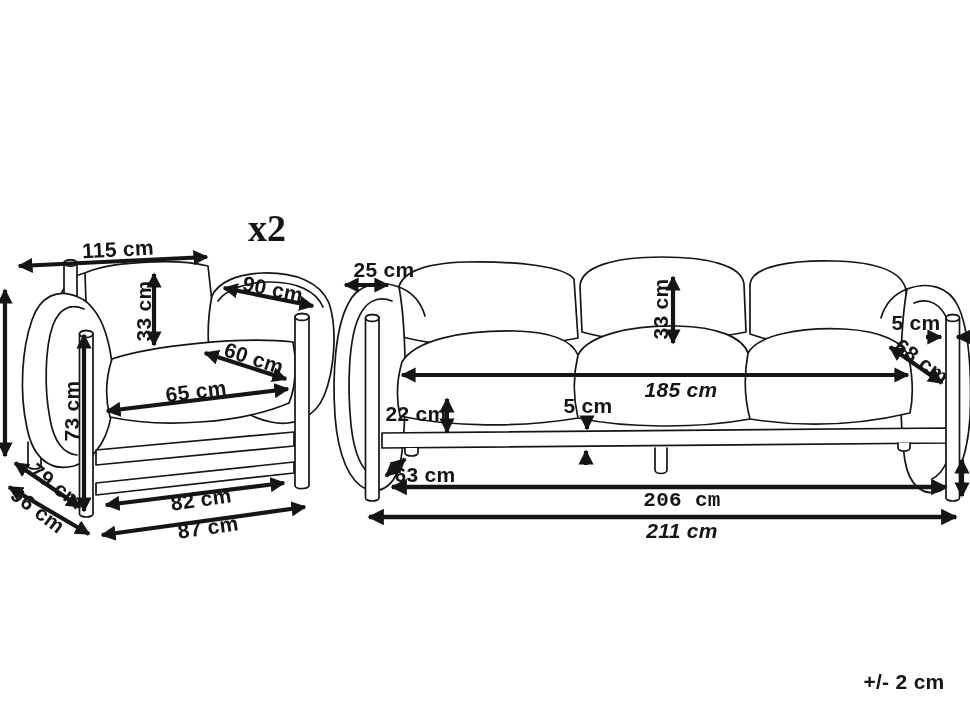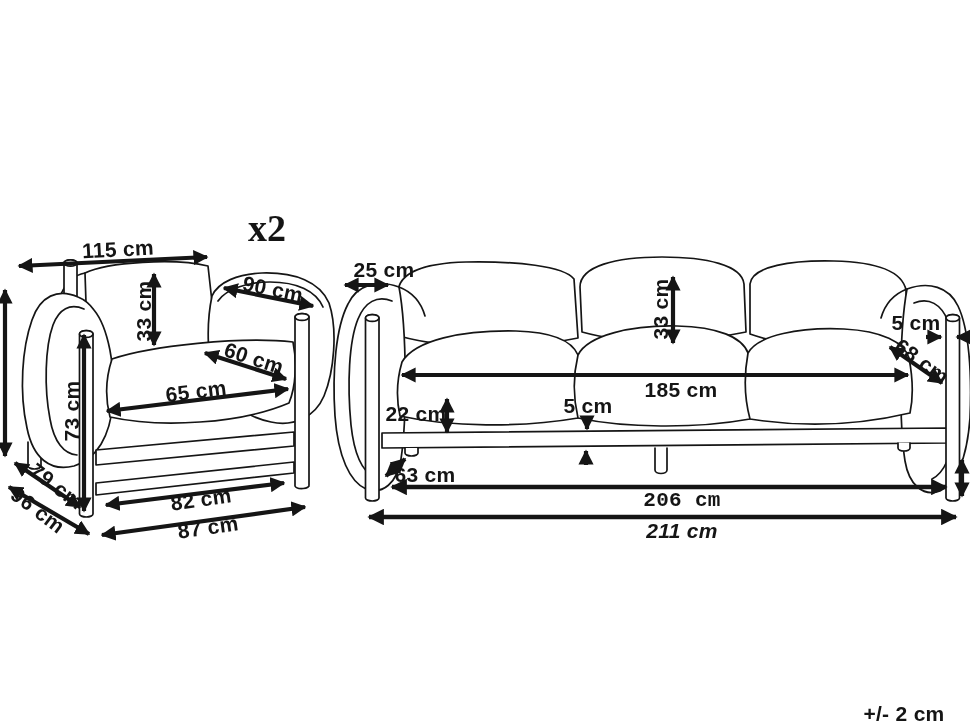--- a/index.html
+++ b/index.html
@@ -136,21 +136,21 @@
   <div class="lbl" style="left:71px;top:411px;--rot:-90deg">73 cm</div>
   <div class="lbl" style="left:57px;top:486px;--rot:37deg">79 cm</div>
   <div class="lbl" style="left:38px;top:510px;--rot:37deg">96 cm</div>
   <div class="lbl" style="left:201px;top:499px;--rot:-8deg">82 cm</div>
   <div class="lbl" style="left:208px;top:527px;--rot:-8deg">87 cm</div>
 
   <div class="lbl" style="left:368px;top:269px;margin-left:16px;">25 cm</div>
   <div class="lbl" style="left:660px;top:309px;--rot:-90deg">33 cm</div>
   <div class="lbl" style="left:916px;top:322px;">5 cm</div>
   <div class="lbl" style="left:922px;top:361px;--rot:36deg">68 cm</div>
-  <div class="lbl" style="left:681px;top:389px;">185 cm</div>
+  <div class="lbl" style="left:681px;top:389px;font-style:italic;">185 cm</div>
   <div class="lbl" style="left:416px;top:413px;">22 cm</div>
   <div class="lbl" style="left:588px;top:405px;">5 cm</div>
   <div class="lbl" style="left:425px;top:474px;">63 cm</div>
   <div class="lbl" style="left:682px;top:500px;font-family:Liberation Mono, monospace;">206 cm</div>
   <div class="lbl" style="left:682px;top:530px;font-style:italic;">211 cm</div>
 
-  <div class="lbl tol" style="left:904px;top:713px;">+/- 2 cm</div>
+  <div class="lbl tol" style="left:904px;top:681px;">+/- 2 cm</div>
 </div>
 
 </body></html>

